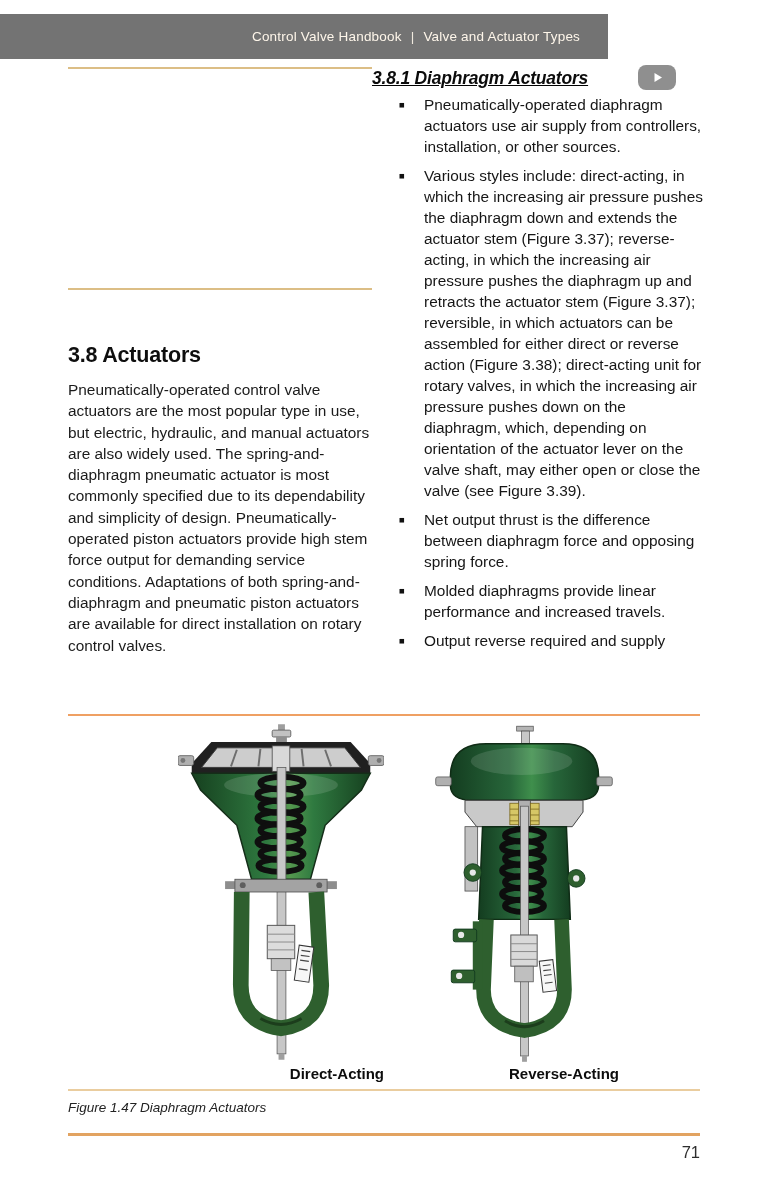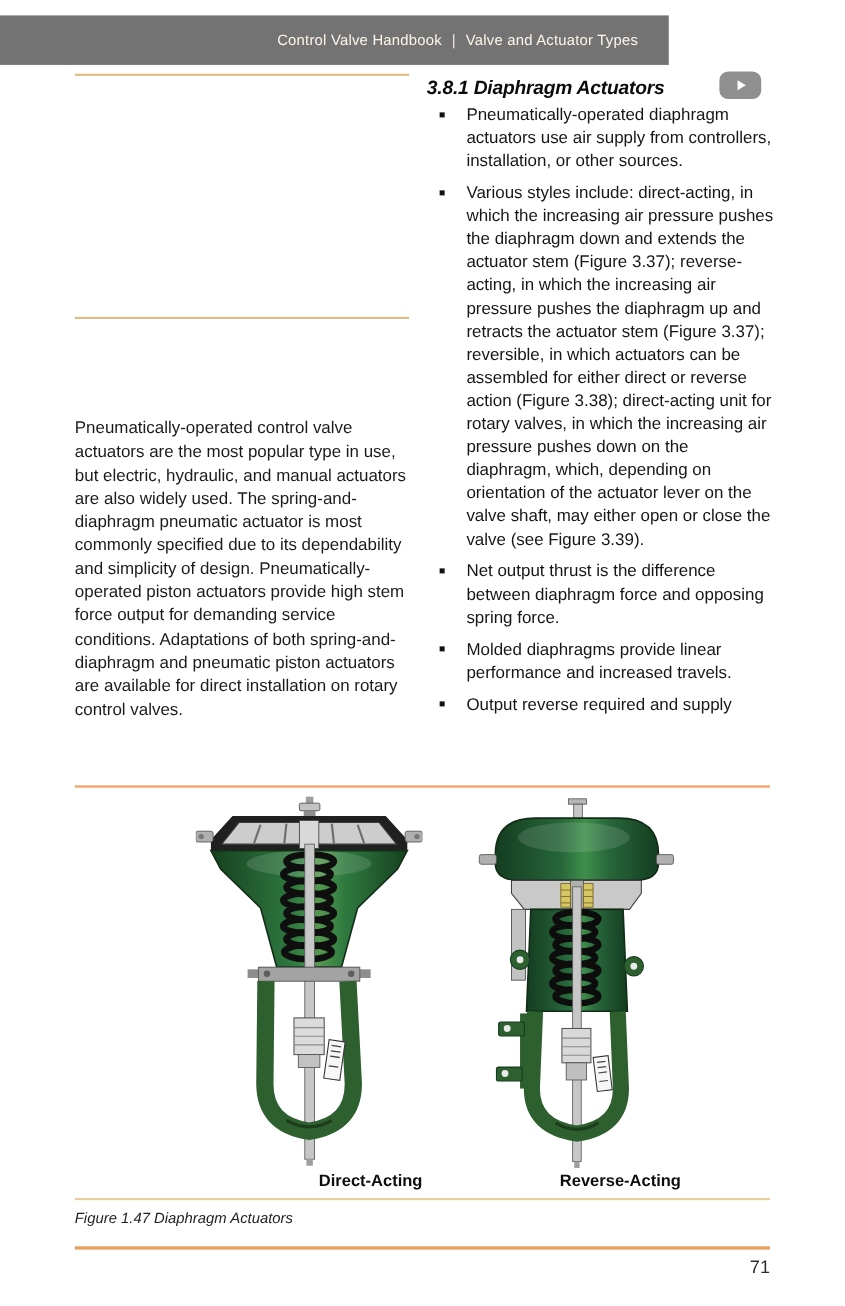--- a/index.html
+++ b/index.html
@@ -27,22 +27,22 @@
   .left-heading{
     position:absolute;left:68px;top:343px;width:304px;
     font-size:21.5px;font-weight:bold;color:#0e0e0e;letter-spacing:-.2px;
   }
   .left-para{
     position:absolute;left:68px;top:379px;width:304px;
     font-size:15.4px;line-height:21.3px;color:#1b1b1b;
   }
   
   .right-heading-row{
-    position:absolute;left:388px;top:64px;width:304px;
-    display:flex;justify-content:space-between;align-items:flex-end;
+    position:absolute;left:372px;top:64px;width:304px;
+    display:flex;justify-content:space-between;align-items:center;text-decoration:underline;
   }
   .right-heading{
     font-size:17.5px;font-weight:bold;font-style:italic;color:#0b0b0b;
     letter-spacing:-.2px;padding-top:2px;
   }
   .play-btn{
     width:38px;height:25px;background:#8F8F8F;border-radius:8px;flex:none;
     display:flex;align-items:center;justify-content:center;cursor:pointer;margin-top:1px;
   }
   .bullets{
@@ -87,20 +87,21 @@
     <div class="header-text">
       <span>Control Valve Handbook</span>
       <span class="sep">|</span>
       <span>Valve and Actuator Types</span>
     </div>
   </div>
 
   <div class="rule" id="rule-frame-top"></div>
   <div class="rule" id="rule-frame-bottom"></div>
 
+  <div class="left-heading">3.8 Actuators</div>
   <div class="left-para">Pneumatically-operated control valve actuators are the most popular type in use, but electric, hydraulic, and manual actuators are also widely used. The spring-and-diaphragm pneumatic actuator is most commonly specified due to its dependability and simplicity of design. Pneumatically-operated piston actuators provide high stem force output for demanding service conditions. Adaptations of both spring-and-diaphragm and pneumatic piston actuators are available for direct installation on rotary control valves.</div>
 
   <div class="right-heading-row">
     <div class="right-heading">3.8.1 Diaphragm Actuators</div>
     <div class="play-btn">
       <svg width="13" height="13" viewBox="0 0 13 13">
         <polygon points="3.5,2 11,6.5 3.5,11" fill="#ffffff"></polygon>
       </svg>
     </div>
   </div>

